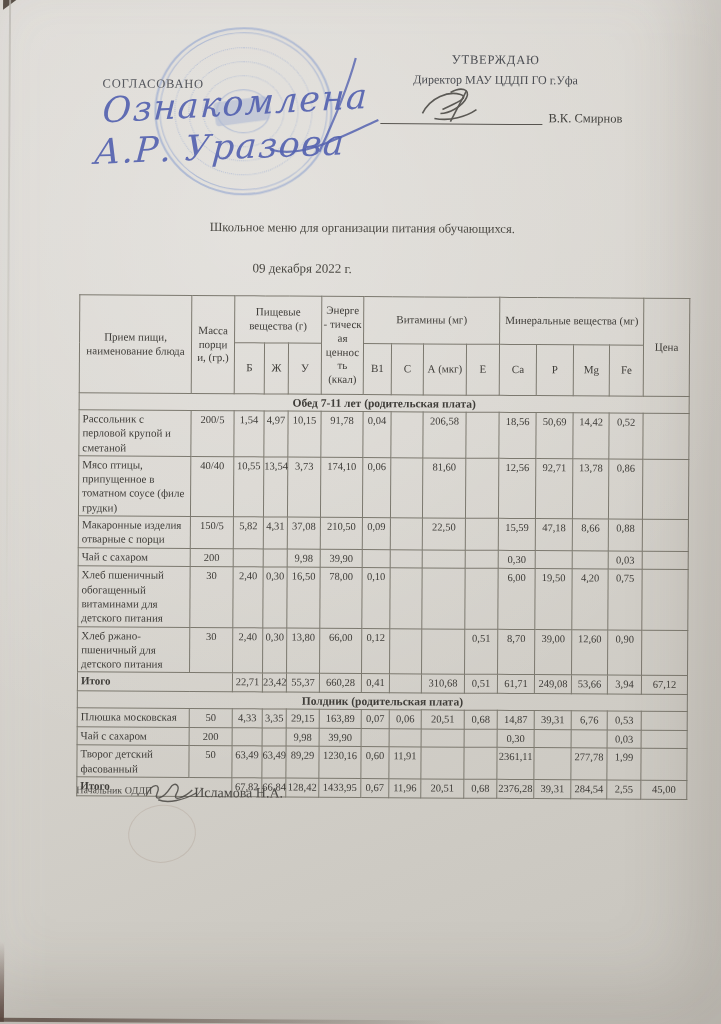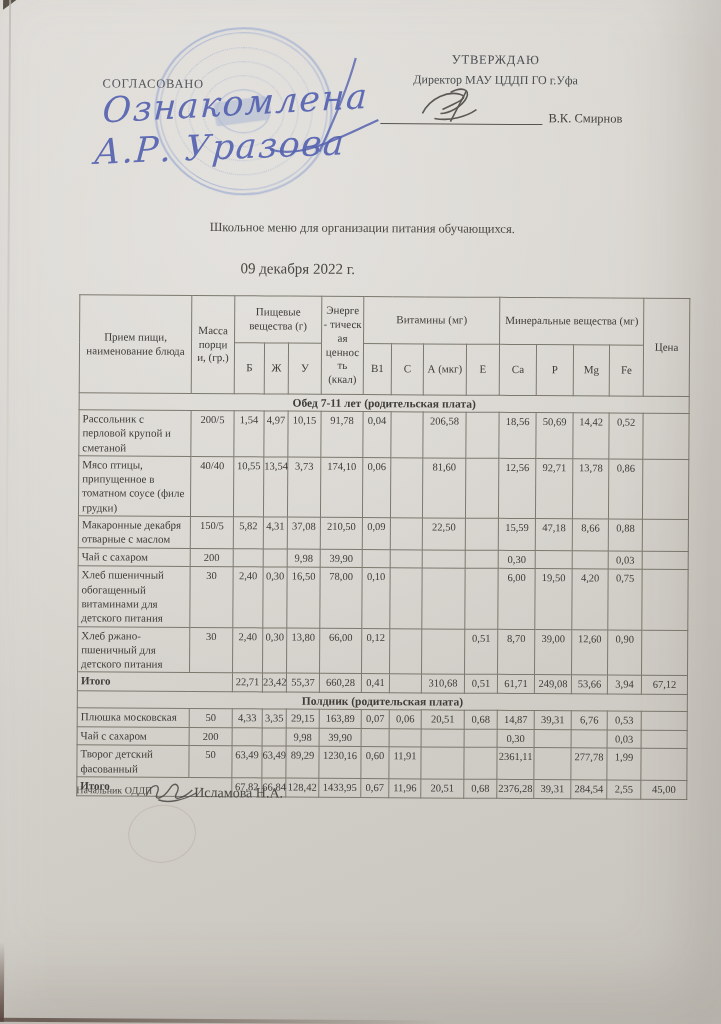--- a/index.html
+++ b/index.html
@@ -46,21 +46,21 @@
   .stamp .r3{inset:20px;border-width:1px;border-style:dotted;}
   .stamp .r4{inset:34px;border-width:1px;border-style:dotted;}
   .stamp .r5{inset:48px;border-width:1px;border-style:dotted;}
   .stamp .r6{inset:62px;border-width:1px;}
   .stamp .blob{position:absolute;left:60px;top:72px;width:54px;height:24px;background:#7e96cc;
     opacity:.6;border-radius:4px;transform:rotate(-8deg);}
   .stamp-small{position:absolute;left:130px;top:806px;width:66px;height:56px;
     border:1.5px solid #b3a79b;border-radius:50%;opacity:.45;transform:rotate(-8deg);}
 
   .doc-title{position:absolute;left:0;top:221px;width:721px;text-align:center;font-size:12.5px;color:#4a4842;}
-  .doc-date{position:absolute;left:239px;top:261px;font-size:15px;color:#4a4842;}
+  .doc-date{position:absolute;left:251px;top:261px;font-size:13px;color:#4a4842;}
 
   
   .menu-table{position:absolute;left:78px;top:296px;border-collapse:collapse;table-layout:fixed;
     width:611px;color:#3f3d39;}
   .menu-table td,.menu-table th{border:1px solid #7c796f;}
   .menu-table thead th{vertical-align:middle;font-weight:normal;font-size:11px;line-height:1.25;
     padding:1px 1px;text-align:center;}
   .menu-table thead tr.gr th{height:44px;}
   .menu-table thead tr.sub th{height:48px;}
   .menu-table tbody td{vertical-align:top;font-size:10.5px;line-height:1.3;}
@@ -178,21 +178,21 @@
             <td class="num"></td>
             <td class="num">81,60</td>
             <td class="num"></td>
             <td class="num">12,56</td>
             <td class="num">92,71</td>
             <td class="num">13,78</td>
             <td class="num">0,86</td>
             <td class="num"></td>
           </tr>
           <tr>
-            <td class="name">Макаронные декабря отварные с маслом</td>
+            <td class="name">Макаронные изделия отварные с порци</td>
             <td class="num">150/5</td>
             <td class="num">5,82</td>
             <td class="num">4,31</td>
             <td class="num">37,08</td>
             <td class="num">210,50</td>
             <td class="num">0,09</td>
             <td class="num"></td>
             <td class="num">22,50</td>
             <td class="num"></td>
             <td class="num">15,59</td>

